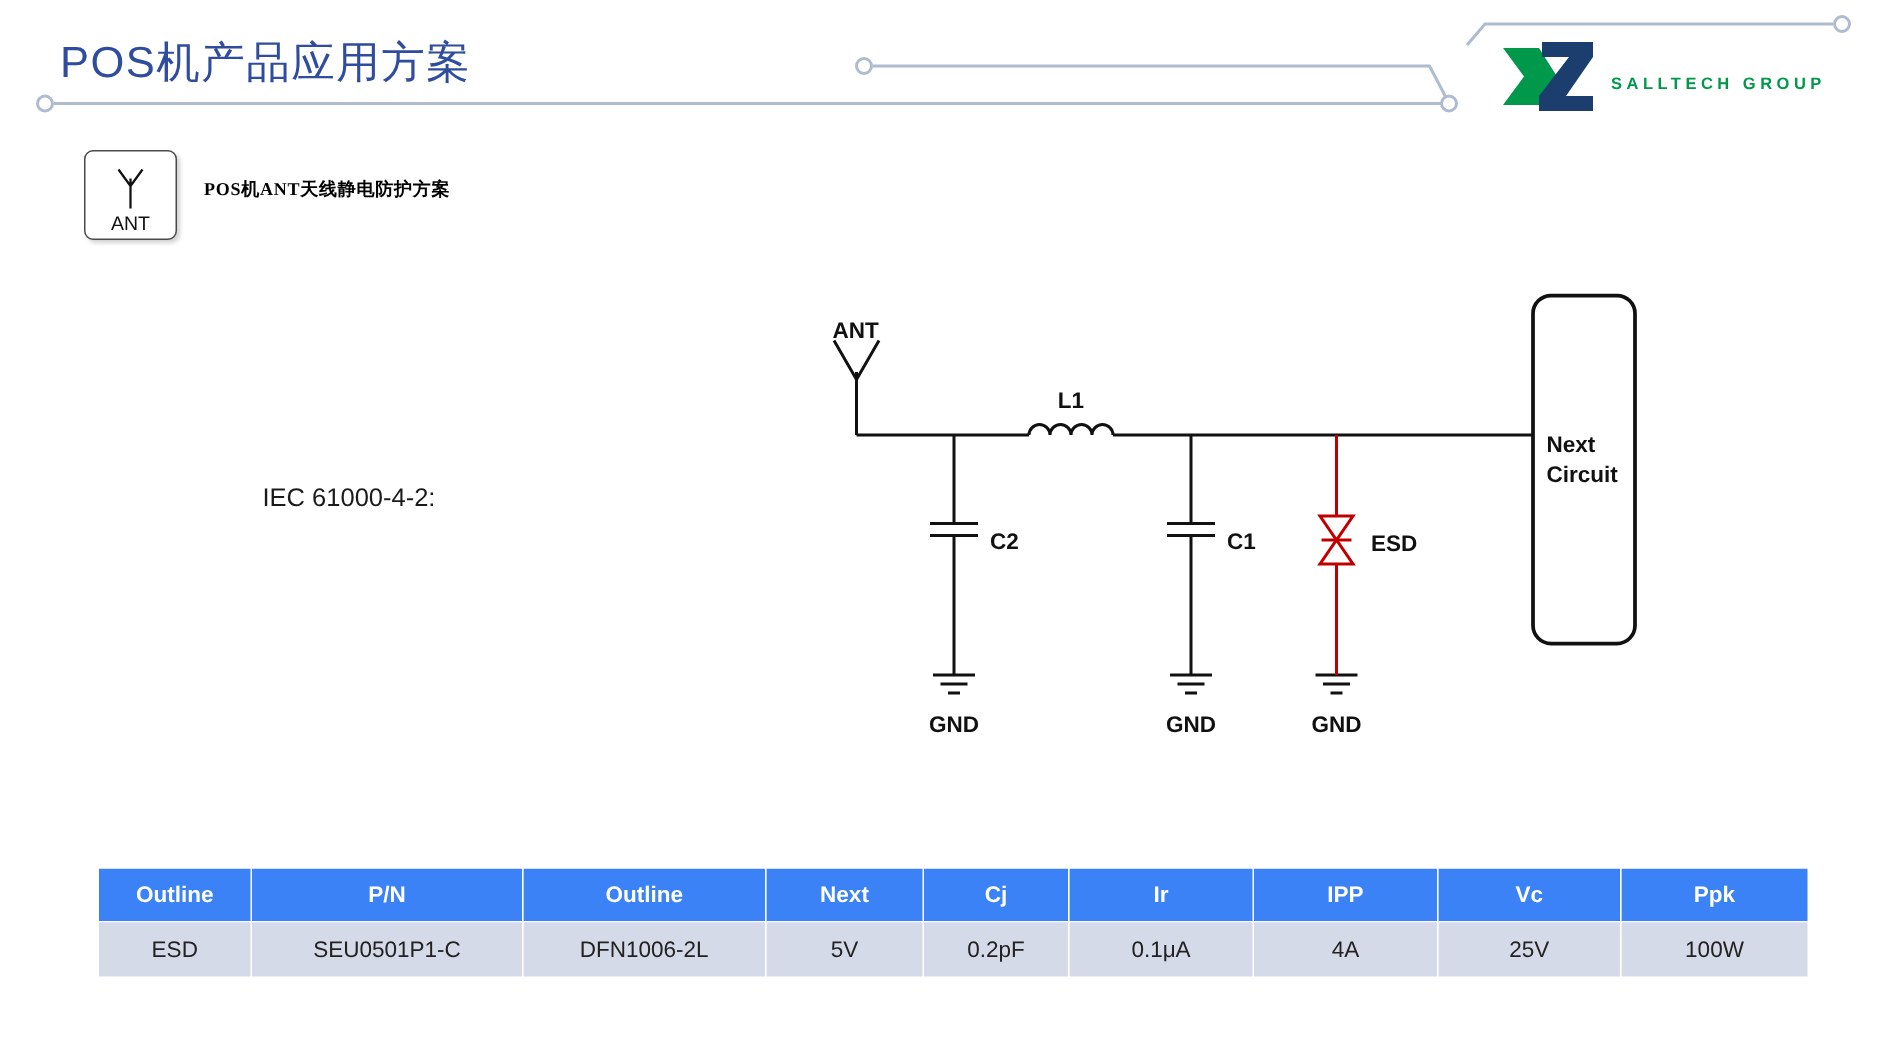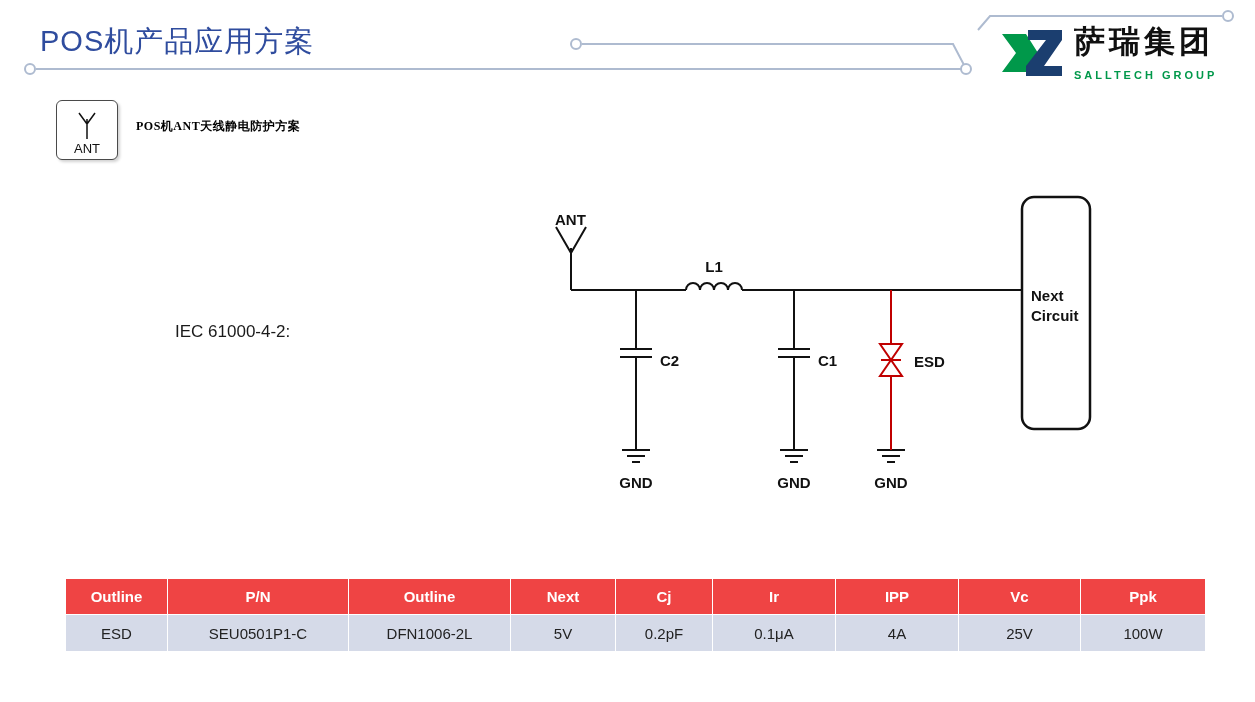--- a/index.html
+++ b/index.html
@@ -33,21 +33,21 @@
     position:absolute; left:136px; top:118px;
     font-size:12px; font-weight:bold; color:#000;
     font-family:"Liberation Serif", serif; letter-spacing:0.5px;
   }
 
   .iec-text { position:absolute; left:175px; top:317px; font-size:17px; color:#1a1a1a; line-height:1.8; }
 
   .table-wrap { position:absolute; left:65px; top:578px; width:1140px; }
   table { border-collapse:collapse; width:100%; table-layout:fixed; font-size:15px; }
   th {
-    background:#ef4444; color:#ffffff; font-weight:bold;
+    background:#3b82f6; color:#ffffff; font-weight:bold;
     height:36px; border:1.5px solid #ffffff; text-align:center;
   }
   td {
     background:#D5DAE8; color:#222; text-align:center;
     height:37px; border:1.5px solid #ffffff; font-weight:normal;
   }
 </style>
 </head>
 <body>
 
@@ -116,21 +116,20 @@
   <text x="1031" y="301">Next</text>
   <text x="1031" y="321">Circuit</text>
 </svg>
 
 <div class="logo">
   <svg width="62" height="50" viewBox="0 0 62 50">
     <polygon fill="#00984A" points="0,6 24,6 36,25 24,44 0,44 14,25"></polygon>
     <polygon fill="#1B3E6F" points="26,2 60,2 60,12 42,38 60,38 60,48 24,48 24,38 44,12 26,12"></polygon>
   </svg>
   <div class="logo-text">
-    <span class="cn">萨瑞集团</span>
     <span class="en">SALLTECH GROUP</span>
   </div>
 </div>
 
 <div class="ant-box">
   <svg width="40" height="30" viewBox="0 0 40 30">
     <path d="M20,28 V8 M20,13 L12,2 M20,13 L28,2" stroke="#111" stroke-width="1.5" fill="none"></path>
   </svg>
   <span class="ant-box-label">ANT</span>
 </div>

